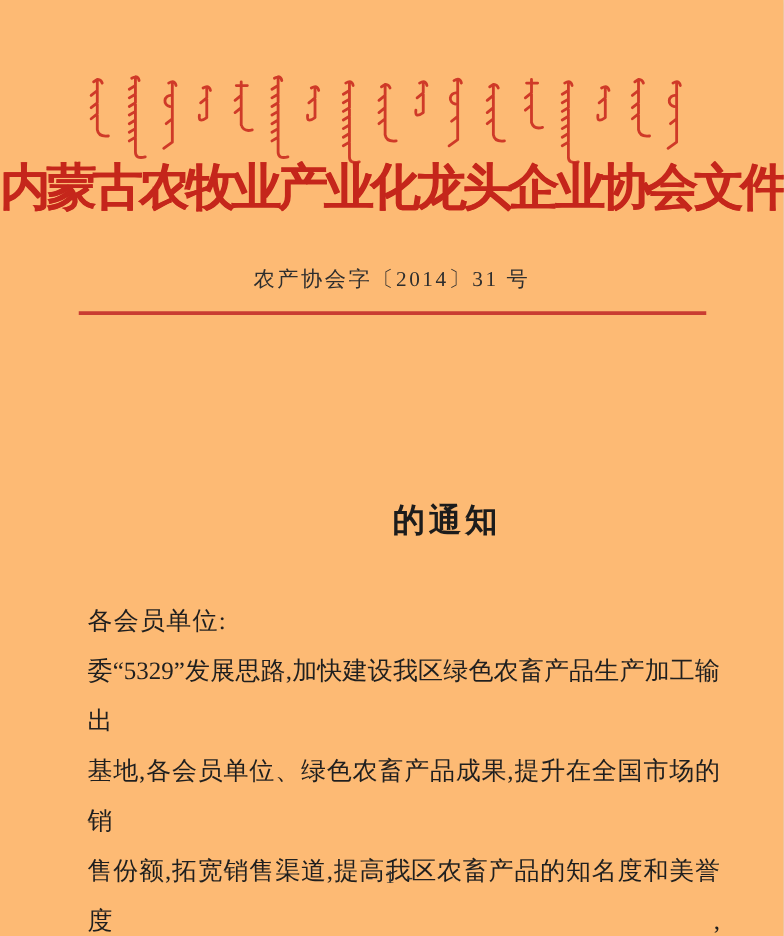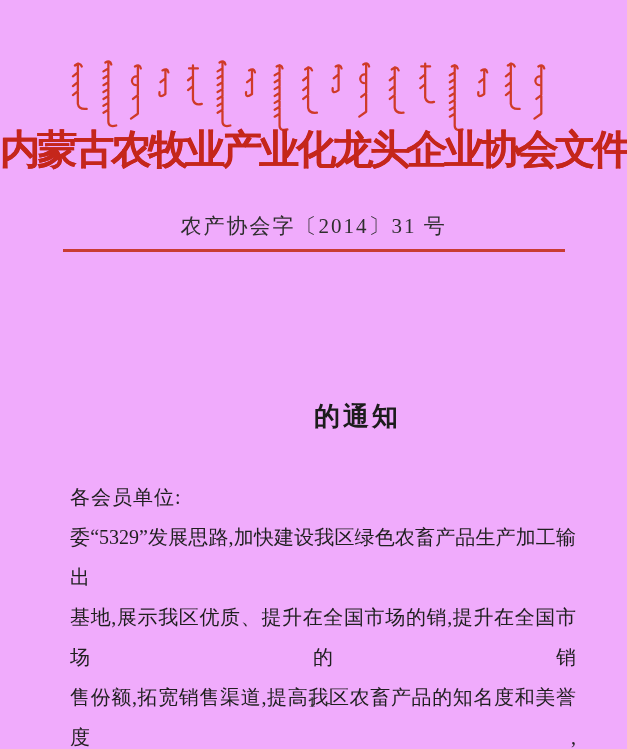--- a/index.html
+++ b/index.html
@@ -1,20 +1,20 @@
 <!DOCTYPE html>
 <html><head>
 <meta charset="utf-8">
 <style>
   html,body{margin:0;padding:0;background:#e8e8e6;}
   .page{
     position:relative;
     width:627px;height:749px;
     margin:0 auto;
-    background:#f0abfc;
+    background:#fdba74;
     font-family:"Liberation Serif","DejaVu Serif",serif;
     overflow:hidden;
     box-shadow:0 0 4px rgba(0,0,0,.15);
   }
   .banner{
     position:absolute;top:58px;left:50%;
     transform:translateX(-50%);
     width:492px;height:76px;
   }
   .org-title{
@@ -24,21 +24,21 @@
     font-size:40px;font-weight:bold;
     letter-spacing:-3px;
     line-height:56px;
     white-space:nowrap;
     text-shadow:0.5px 0 0 #c5261b;
   }
   .doc-number{
     position:absolute;top:212px;left:0;width:100%;
     text-align:center;
     color:#2e2e2e;
-    font-size:21px;
+    font-size:17px;
     letter-spacing:2px;
   }
   .red-rule{
     position:absolute;top:249px;left:50%;
     transform:translateX(-50%);
     width:502px;height:3px;
     background:#c93c32;
   }
   .notice-title{
     position:absolute;left:0;width:100%;
@@ -119,19 +119,19 @@
 
   <div class="doc-number">农产协会字〔2014〕31 号</div>
 
   <div class="red-rule"></div>
 
   <div class="notice-title line2">的通知</div>
 
   <div class="body-block">
     <div class="salutation">各会员单位:</div>
     <div class="body-line">委“5329”发展思路,加快建设我区绿色农畜产品生产加工输出</div>
-    <div class="body-line">基地,展示我区优质、提升在全国市场的销,提升在全国市场的销</div>
+    <div class="body-line">基地,各会员单位、绿色农畜产品成果,提升在全国市场的销</div>
     <div class="body-line">售份额,拓宽销售渠道,提高我区农畜产品的知名度和美誉度,</div>
   </div>
 
   <div class="page-number">- 1 -</div>
 
 </div>
 
 </body></html>

